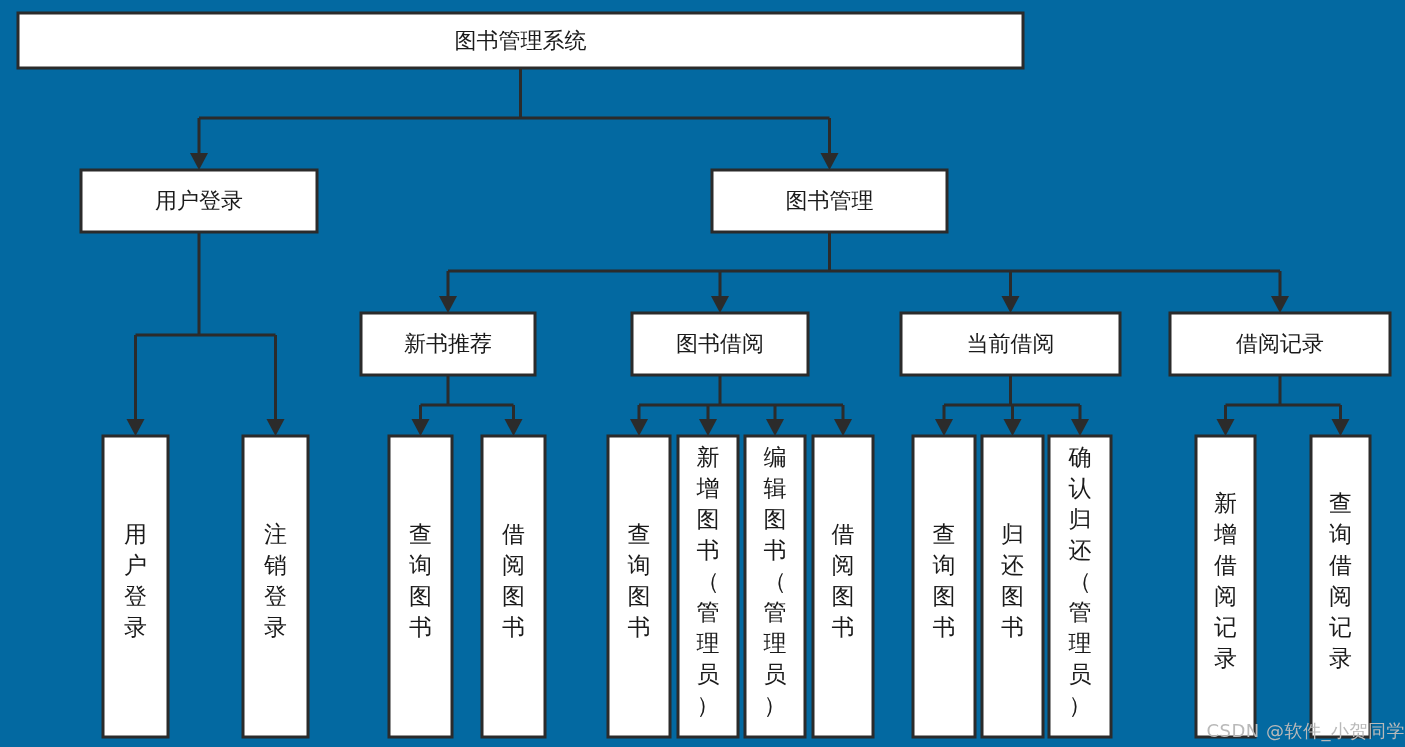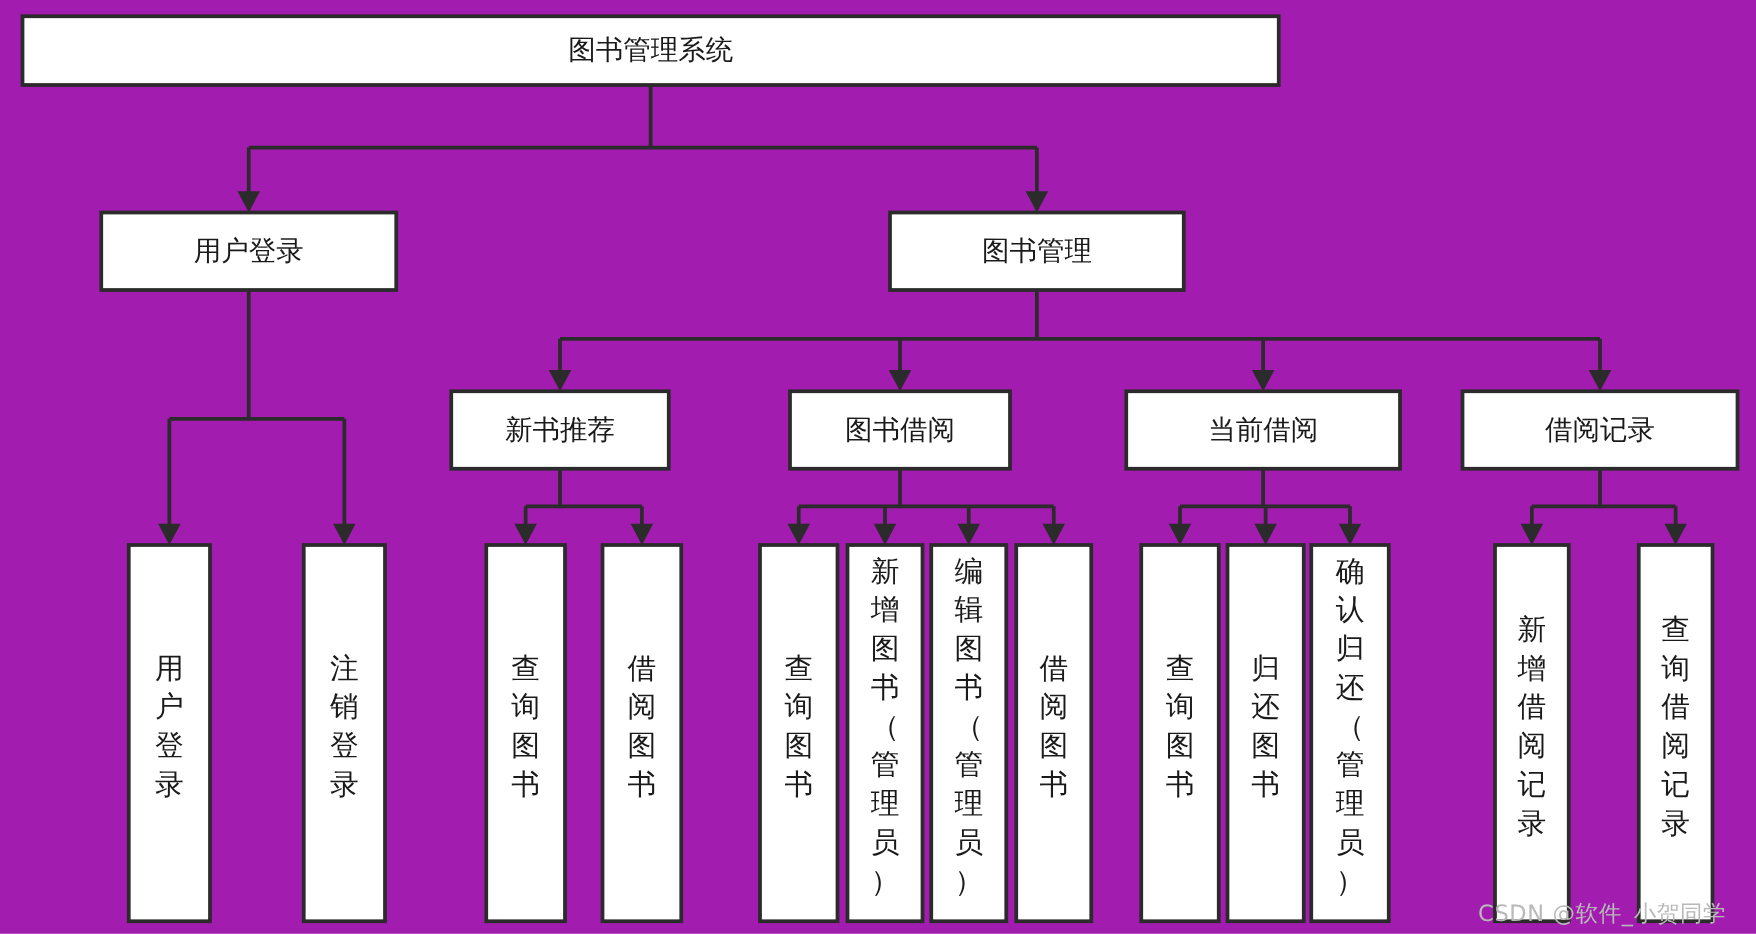--- a/index.html
+++ b/index.html
@@ -11,21 +11,21 @@
   body {
     width: 1405px;
     height: 747px;
     font-family: "DejaVu Sans", "Liberation Sans", sans-serif;
     overflow: hidden;
   }
   #diagram-root {
     position: relative;
     width: 1405px;
     height: 747px;
-    background: #a21caf;
+    background: #0369a1;
   }
   svg.diagram-canvas {
     position: absolute;
     left: 0;
     top: 0;
     width: 1405px;
     height: 747px;
     display: block;
   }
   .node-box {
@@ -51,21 +51,21 @@
     dominant-baseline: middle;
   }
   .node-label-vertical {
     fill: #1a1a1a;
     font-family: "DejaVu Sans", "Liberation Sans", sans-serif;
     font-size: 23px;
     text-anchor: middle;
   }
   .watermark-text {
     position: absolute;
-    right: 24px;
+    right: 0;
     bottom: 4px;
     font-family: "DejaVu Sans", "Liberation Sans", sans-serif;
     font-size: 18px;
     color: #b9b9b9;
     letter-spacing: 0.5px;
     white-space: nowrap;
     user-select: none;
   }
 </style>
 </head>

